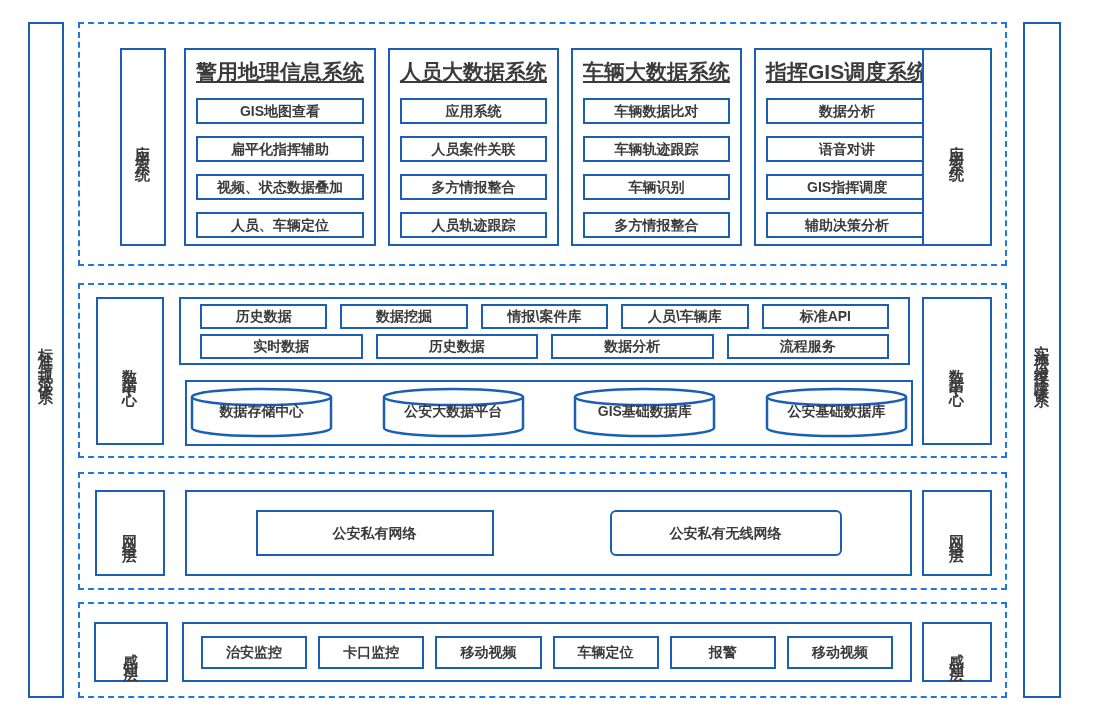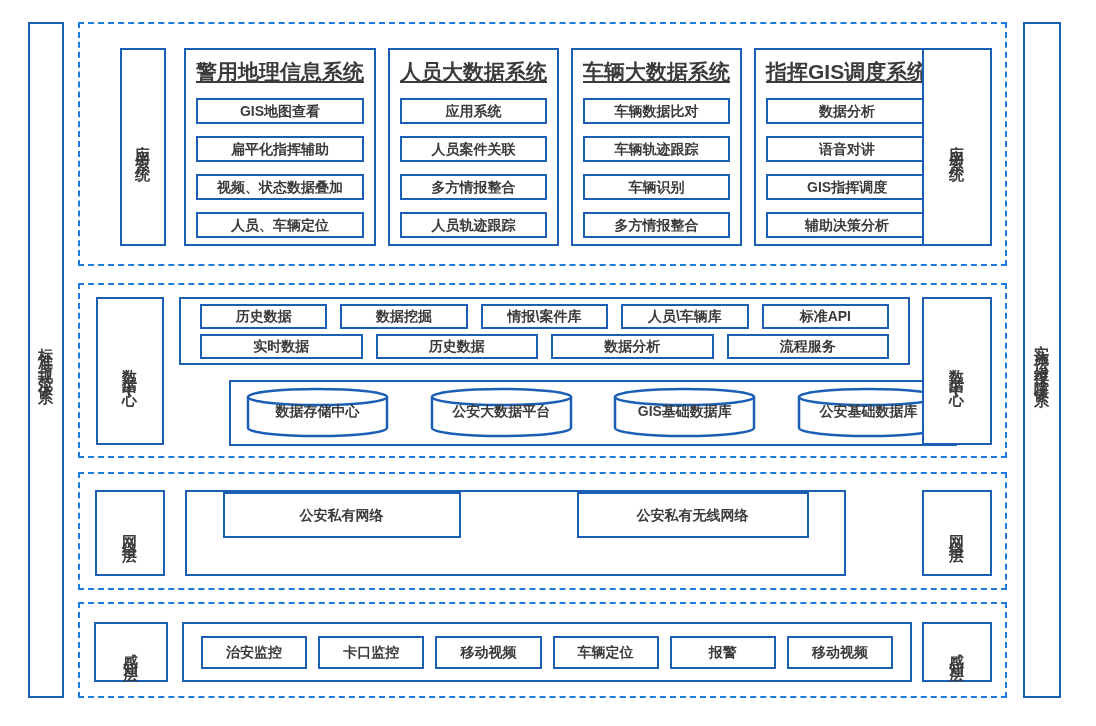--- a/index.html
+++ b/index.html
@@ -43,33 +43,33 @@
               font-size:14px;margin-top:12px;white-space:nowrap;}
 
   
   .label-data-left{left:16px;top:12px;width:68px;height:148px;}
   .label-data-right{right:13px;top:12px;width:70px;height:148px;}
   .services{position:absolute;left:99px;top:12px;width:731px;height:68px;border:2px solid var(--solid);
             display:flex;flex-direction:column;justify-content:center;gap:5px;padding:0 19px;}
   .services-row{display:flex;gap:13px;border-radius:10px;}
   .service-box{flex:1;border:2px solid var(--solid);height:25px;line-height:21px;text-align:center;font-size:14px;white-space:nowrap;}
   .databases{position:absolute;left:105px;top:95px;width:728px;height:66px;border:2px solid var(--solid);
-             display:flex;align-items:center;justify-content:space-between;padding:0 15px;margin-left:44px;}
+             display:flex;align-items:center;justify-content:space-between;padding:0 3px;}
   .cylinder{position:relative;width:143px;height:52px;}
   .cyl-svg{position:absolute;left:0;top:0;}
   .cyl-label{position:absolute;left:0;right:0;top:16px;text-align:center;font-size:14px;white-space:nowrap;}
 
   
   .label-net-left{left:15px;top:16px;width:70px;height:86px;}
   .label-net-right{right:13px;top:16px;width:70px;height:86px;}
-  .net-panel{position:absolute;left:105px;top:16px;width:661px;height:86px;border:2px solid var(--solid);
-             display:flex;justify-content:center;gap:116px;}
+  .net-panel{position:absolute;left:105px;top:16px;width:727px;height:86px;border:2px solid var(--solid);
+             display:flex;align-items:center;justify-content:center;gap:116px;}
   .net-box{border:2px solid var(--solid);height:46px;line-height:42px;text-align:center;font-size:14px;}
   .net-box-1{width:238px;}
-  .net-box-2{width:232px;}
+  .net-box-2{width:232px;border-radius:6px;}
 
   
   .label-sense-left{left:14px;top:18px;width:74px;height:60px;}
   .label-sense-right{right:13px;top:18px;width:70px;height:60px;}
   .sense-panel{position:absolute;left:102px;top:18px;width:730px;height:60px;border:2px solid var(--solid);
                display:flex;align-items:center;gap:11px;padding:0 17px;}
   .sense-box{flex:1;border:2px solid var(--solid);height:33px;line-height:29px;text-align:center;font-size:14px;white-space:nowrap;}
 </style>
 </head>
 <body>

